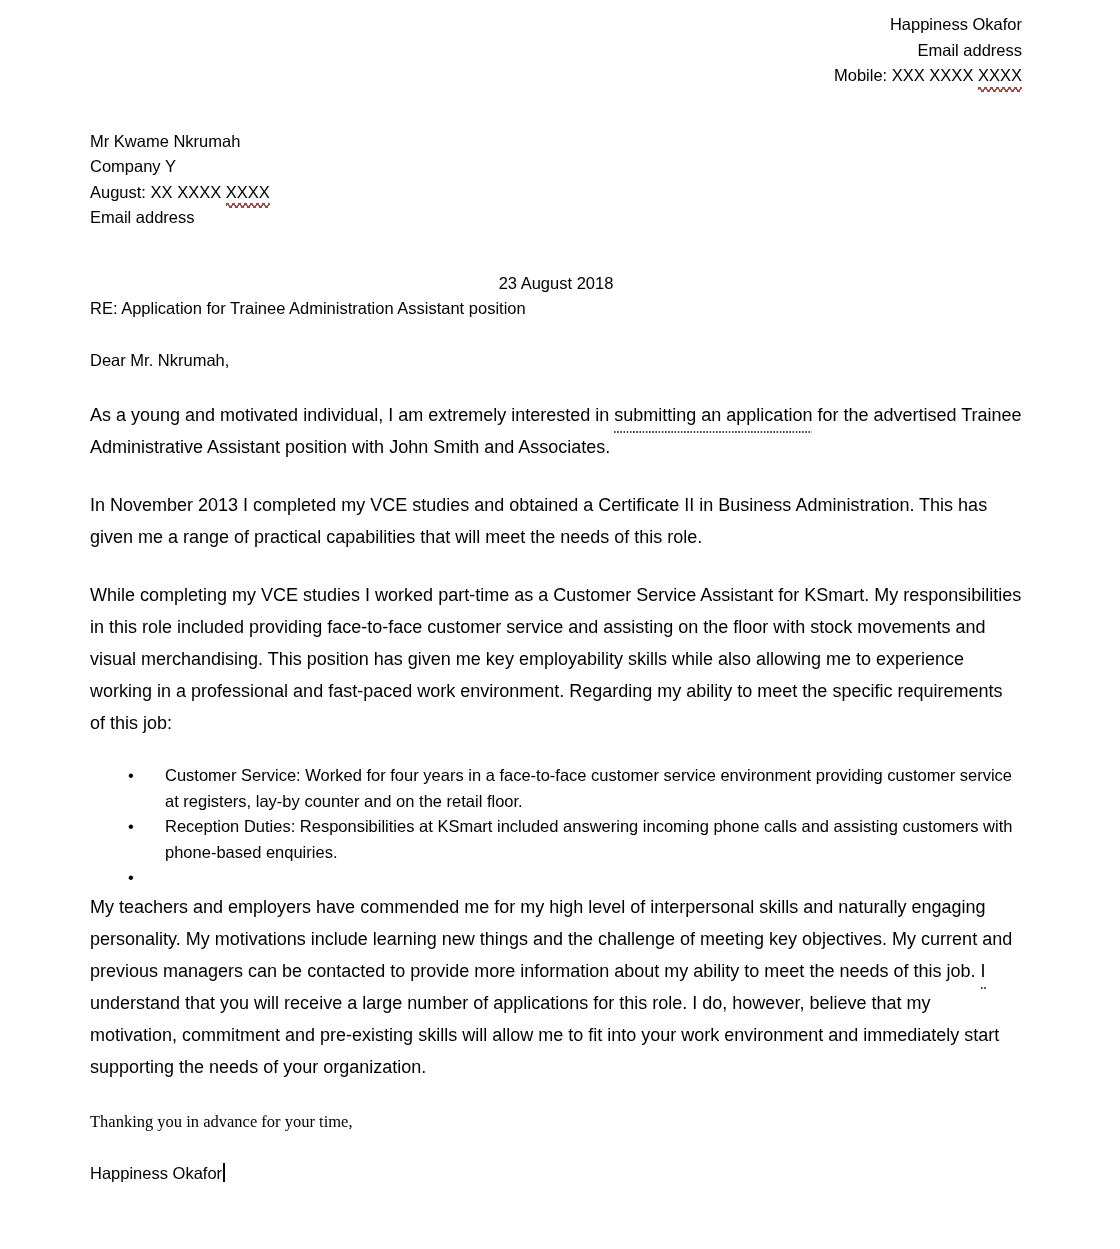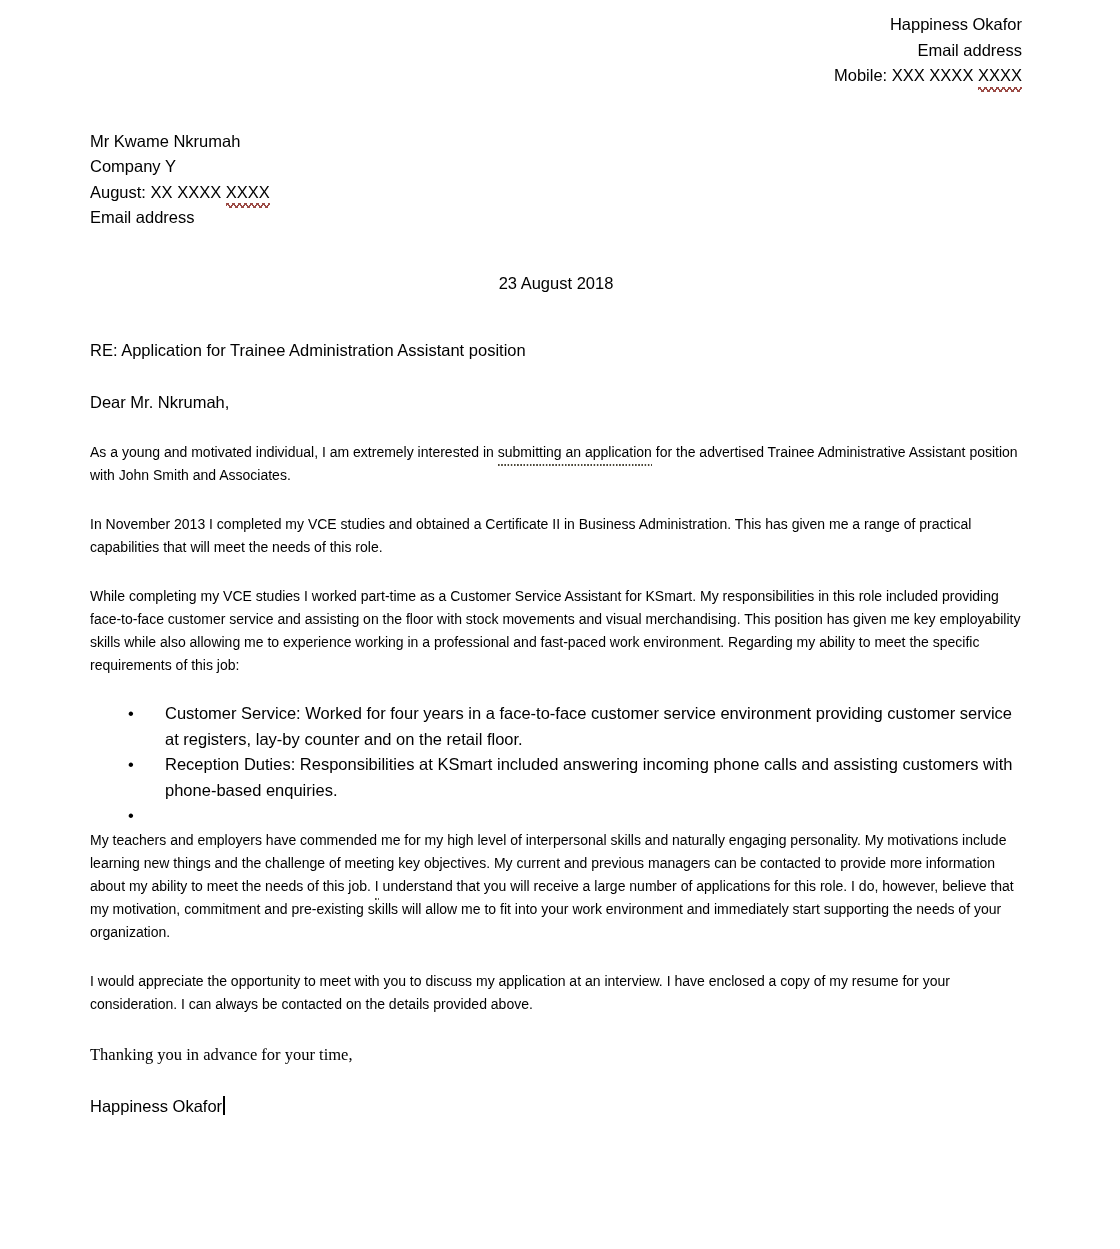--- a/index.html
+++ b/index.html
@@ -38,22 +38,22 @@
     line-height: 25.5px;
     color: #000000;
     white-space: pre-wrap;
   }
 
   .right {
     text-align: center;
   }
 
   .para {
-    font-size: 14px;
-    line-height: 23px;
+    font-size: 18px;
+    line-height: 32px;
     color: #000000;
     margin: 0;
   }
 
   
   .sender-block {
     padding-top: 12px;
     text-align: right;
   }
   .sender-block .tline {
@@ -65,21 +65,21 @@
     margin-top: 40px;
   }
 
   
   .date-block {
     margin-top: 40px;
     text-align: right;
   }
 
   
-  .subject-block { margin-top: 42px; }
+  .subject-block { }
   .salutation-block { margin-top: 26px; }
 
   
   .body-para { margin-top: 26px; }
 
   
   .bullets {
     margin: 24px 0 0 0;
     padding: 0;
     list-style: none;
@@ -187,21 +187,20 @@
     <p class="para body-para">While completing my VCE studies I worked part-time as a Customer Service Assistant for KSmart. My responsibilities in this role included providing face-to-face customer service and assisting on the floor with stock movements and visual merchandising. This position has given me key employability skills while also allowing me to experience working in a professional and fast-paced work environment. Regarding my ability to meet the specific requirements of this job:</p>
 
     <ul class="bullets">
       <li><span class="bullet-dot">•</span><span>Customer Service: Worked for four years in a face-to-face customer service environment providing customer service at registers, lay-by counter and on the retail floor.</span></li>
       <li><span class="bullet-dot">•</span><span>Reception Duties: Responsibilities at KSmart included answering incoming phone calls and assisting customers with phone-based enquiries.</span></li>
       <li><span class="bullet-dot">•</span></li>
     </ul>
 
     <p class="para body-para"><span>My teachers and employers have commended me for my high level of interpersonal skills and naturally engaging personality. My motivations include learning new things and the challenge of meeting key objectives. My current and previous managers can be contacted to provide more information about my ability to meet the needs of this job. </span><span class="grammar">I</span><span> understand that you will receive a large number of applications for this role. I do, however, believe that my motivation, commitment and pre-existing skills will allow me to fit into your work environment and immediately start supporting the needs of your organization.</span></p>
 
-    <p class="para body-para">I would appreciate the opportunity to meet with you to discuss my application at an interview. I have enclosed a copy of my resume for your consideration. I can always be contacted on the details provided above.</p>
 
     <div class="closing-block">
       <div class="tline">Thanking you in advance for your time,</div>
     </div>
 
     <div class="signature-block">
       <div class="tline"><span>Happiness Okafor</span><span class="caret"></span></div>
     </div>
 
   </div>

